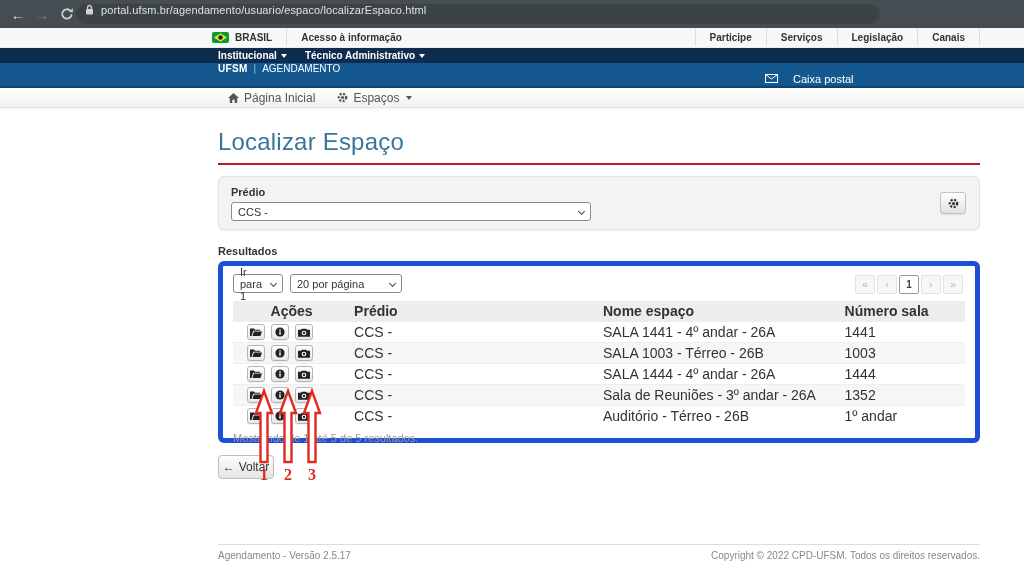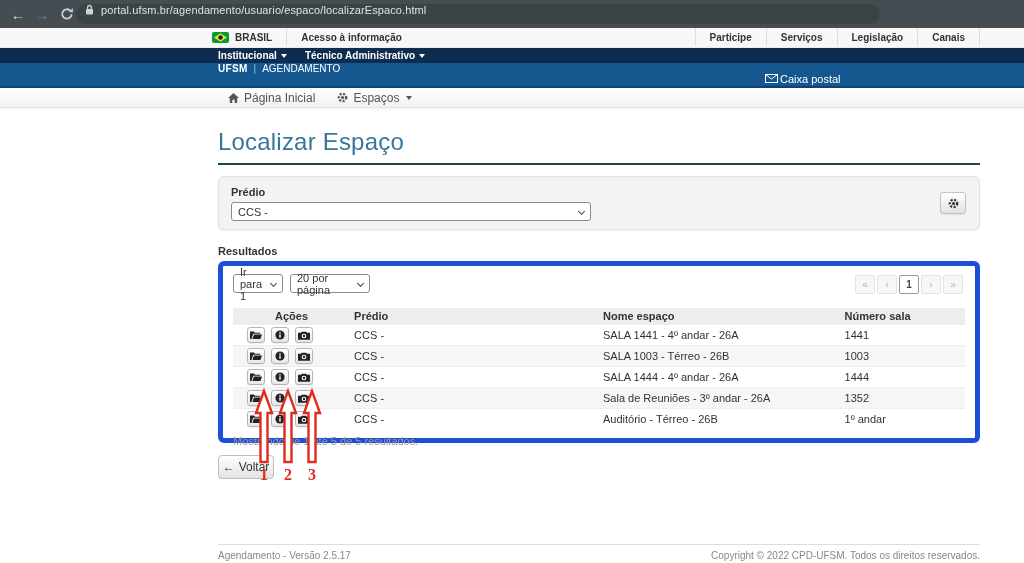--- a/index.html
+++ b/index.html
@@ -29,49 +29,49 @@
   .navybar { position:relative; height:15px; background:#0e2c4e; }
   .navy-items { position:absolute; left:218px; top:0; height:15px; display:flex; gap:18px; align-items:center; }
   .navy-item { color:#fff; font-size:10px; font-weight:bold; display:flex; align-items:center; gap:4px; }
   .caret { display:inline-block; width:0; height:0; border-left:3.5px solid transparent; border-right:3.5px solid transparent; border-top:4px solid #fff; }
 
   
   .bluebar { position:relative; height:25px; background:#15588f; border-bottom:2px solid #0e4271; }
   .brandwrap { position:absolute; left:218px; top:0; height:23px; display:flex; align-items:flex-start; color:#fff; font-size:10px; }
   .brand { font-weight:bold; letter-spacing:.3px; }
   .brand-sep { margin:0 6px; color:#9dc0da; }
-  .mailbox { position:absolute; left:765px; top:4px; height:23px; display:flex; align-items:center; gap:2px; color:#fff; font-size:11px; }
+  .mailbox { position:absolute; left:765px; top:4px; height:23px; display:flex; align-items:center; gap:15px; color:#fff; font-size:11px; }
 
   
   .mainnav { position:relative; height:20px; background:linear-gradient(#ffffff,#f1f1f1); border-bottom:1px solid #e4e4e4; box-shadow:0 1px 3px rgba(0,0,0,.05); }
   .mainnav-items { position:absolute; left:228px; top:0; height:19px; display:flex; gap:22px; align-items:center; }
   .mainnav-item { color:#555; font-size:12px; display:flex; align-items:center; gap:5px; }
   .mainnav-item .caret { border-top-color:#555; margin-left:2px; }
 
   
   .content { position:absolute; left:218px; top:107px; width:762px; }
-  .page-title { margin-top:21px; font-size:24px; font-weight:normal; color:#38759b; padding-bottom:7px; border-bottom:2px solid #14532d; letter-spacing:.2px; }
+  .page-title { margin-top:21px; font-size:24px; font-weight:normal; color:#38759b; padding-bottom:7px; border-bottom:2px solid #b91c1c; letter-spacing:.2px; }
 
   .panel { background:#f3f3f3; border:1px solid #e2e2e2; border-radius:6px; box-shadow:0 1px 2px rgba(0,0,0,.07); position:relative; margin-top:11px; padding:9px 12px 12px 12px; height:54px; }
   .field-label { font-size:11px; font-weight:bold; color:#333; margin-bottom:4px; }
   .fakeselect { background:#fff; border:1px solid #8b8b8b; border-radius:3px; height:19px; display:flex; align-items:center; padding:0 18px 0 6px; font-size:11px; color:#333; position:relative; }
   .fakeselect .chev { position:absolute; right:6px; top:6px; width:5px; height:5px; border-right:1.6px solid #444; border-bottom:1.6px solid #444; transform:rotate(45deg); }
   .predio-select { width:360px; }
   .gear-btn { position:absolute; right:13px; top:15px; width:26px; height:22px; background:linear-gradient(#fff,#e2e2e2); border:1px solid #c2c2c2; border-radius:3px; display:flex; align-items:center; justify-content:center; box-shadow:0 1px 1px rgba(0,0,0,.08); }
 
   .results-label { margin-top:15px; font-size:11px; font-weight:bold; color:#333; }
   .results-panel { margin-top:4px; border:5px solid #1d4ed8; border-radius:6px; padding:8px 10px 6px 10px; position:relative; height:182px; }
   .controls { display:flex; gap:7px; }
   .goto-select { width:50px; }
-  .perpage-select { width:80px; }
+  .perpage-select { width:112px; }
   .pagination { position:absolute; right:12px; top:9px; display:flex; }
   .pg-btn { width:20px; height:19px; display:flex; align-items:center; justify-content:center; font-size:10px; color:#b4b4b4; background:#f7f7f7; border:1px solid #e3e3e3; margin-left:2px; border-radius:2px; }
   .pg-btn.active { background:#fff; border:1px solid #9a9a9a; color:#444; font-weight:bold; }
 
-  table.results { width:100%; margin-top:15px; border-collapse:collapse; font-size:11px; color:#333; table-layout:fixed; }
+  table.results { width:100%; margin-top:8px; border-collapse:collapse; font-size:14px; color:#333; table-layout:fixed; }
   table.results th { background:#ededed; font-weight:bold; text-align:left; padding:2px 4px; height:15px; }
   table.results th.c { text-align:center; }
   table.results td { padding:2px 4px; height:19px; vertical-align:middle; border-top:1px solid #eee; }
   tr.stripe td { background:#f6f6f6; }
   .actions { display:flex; gap:6px; padding-left:10px; }
   .act-btn { width:18px; height:16px; background:linear-gradient(#fff,#e7e7e7); border:1px solid #b5b5b5; border-radius:3px; display:flex; align-items:center; justify-content:center; box-shadow:0 1px 1px rgba(0,0,0,.06); }
   .summary { margin-top:6px; font-size:11px; color:#999; }
 
   .back-btn { margin-top:12px; width:56px; height:24px; background:linear-gradient(#fefefe,#e4e4e4); border:1px solid #bdbdbd; border-radius:4px; display:flex; align-items:center; justify-content:center; gap:4px; font-size:12px; color:#333; }
 

